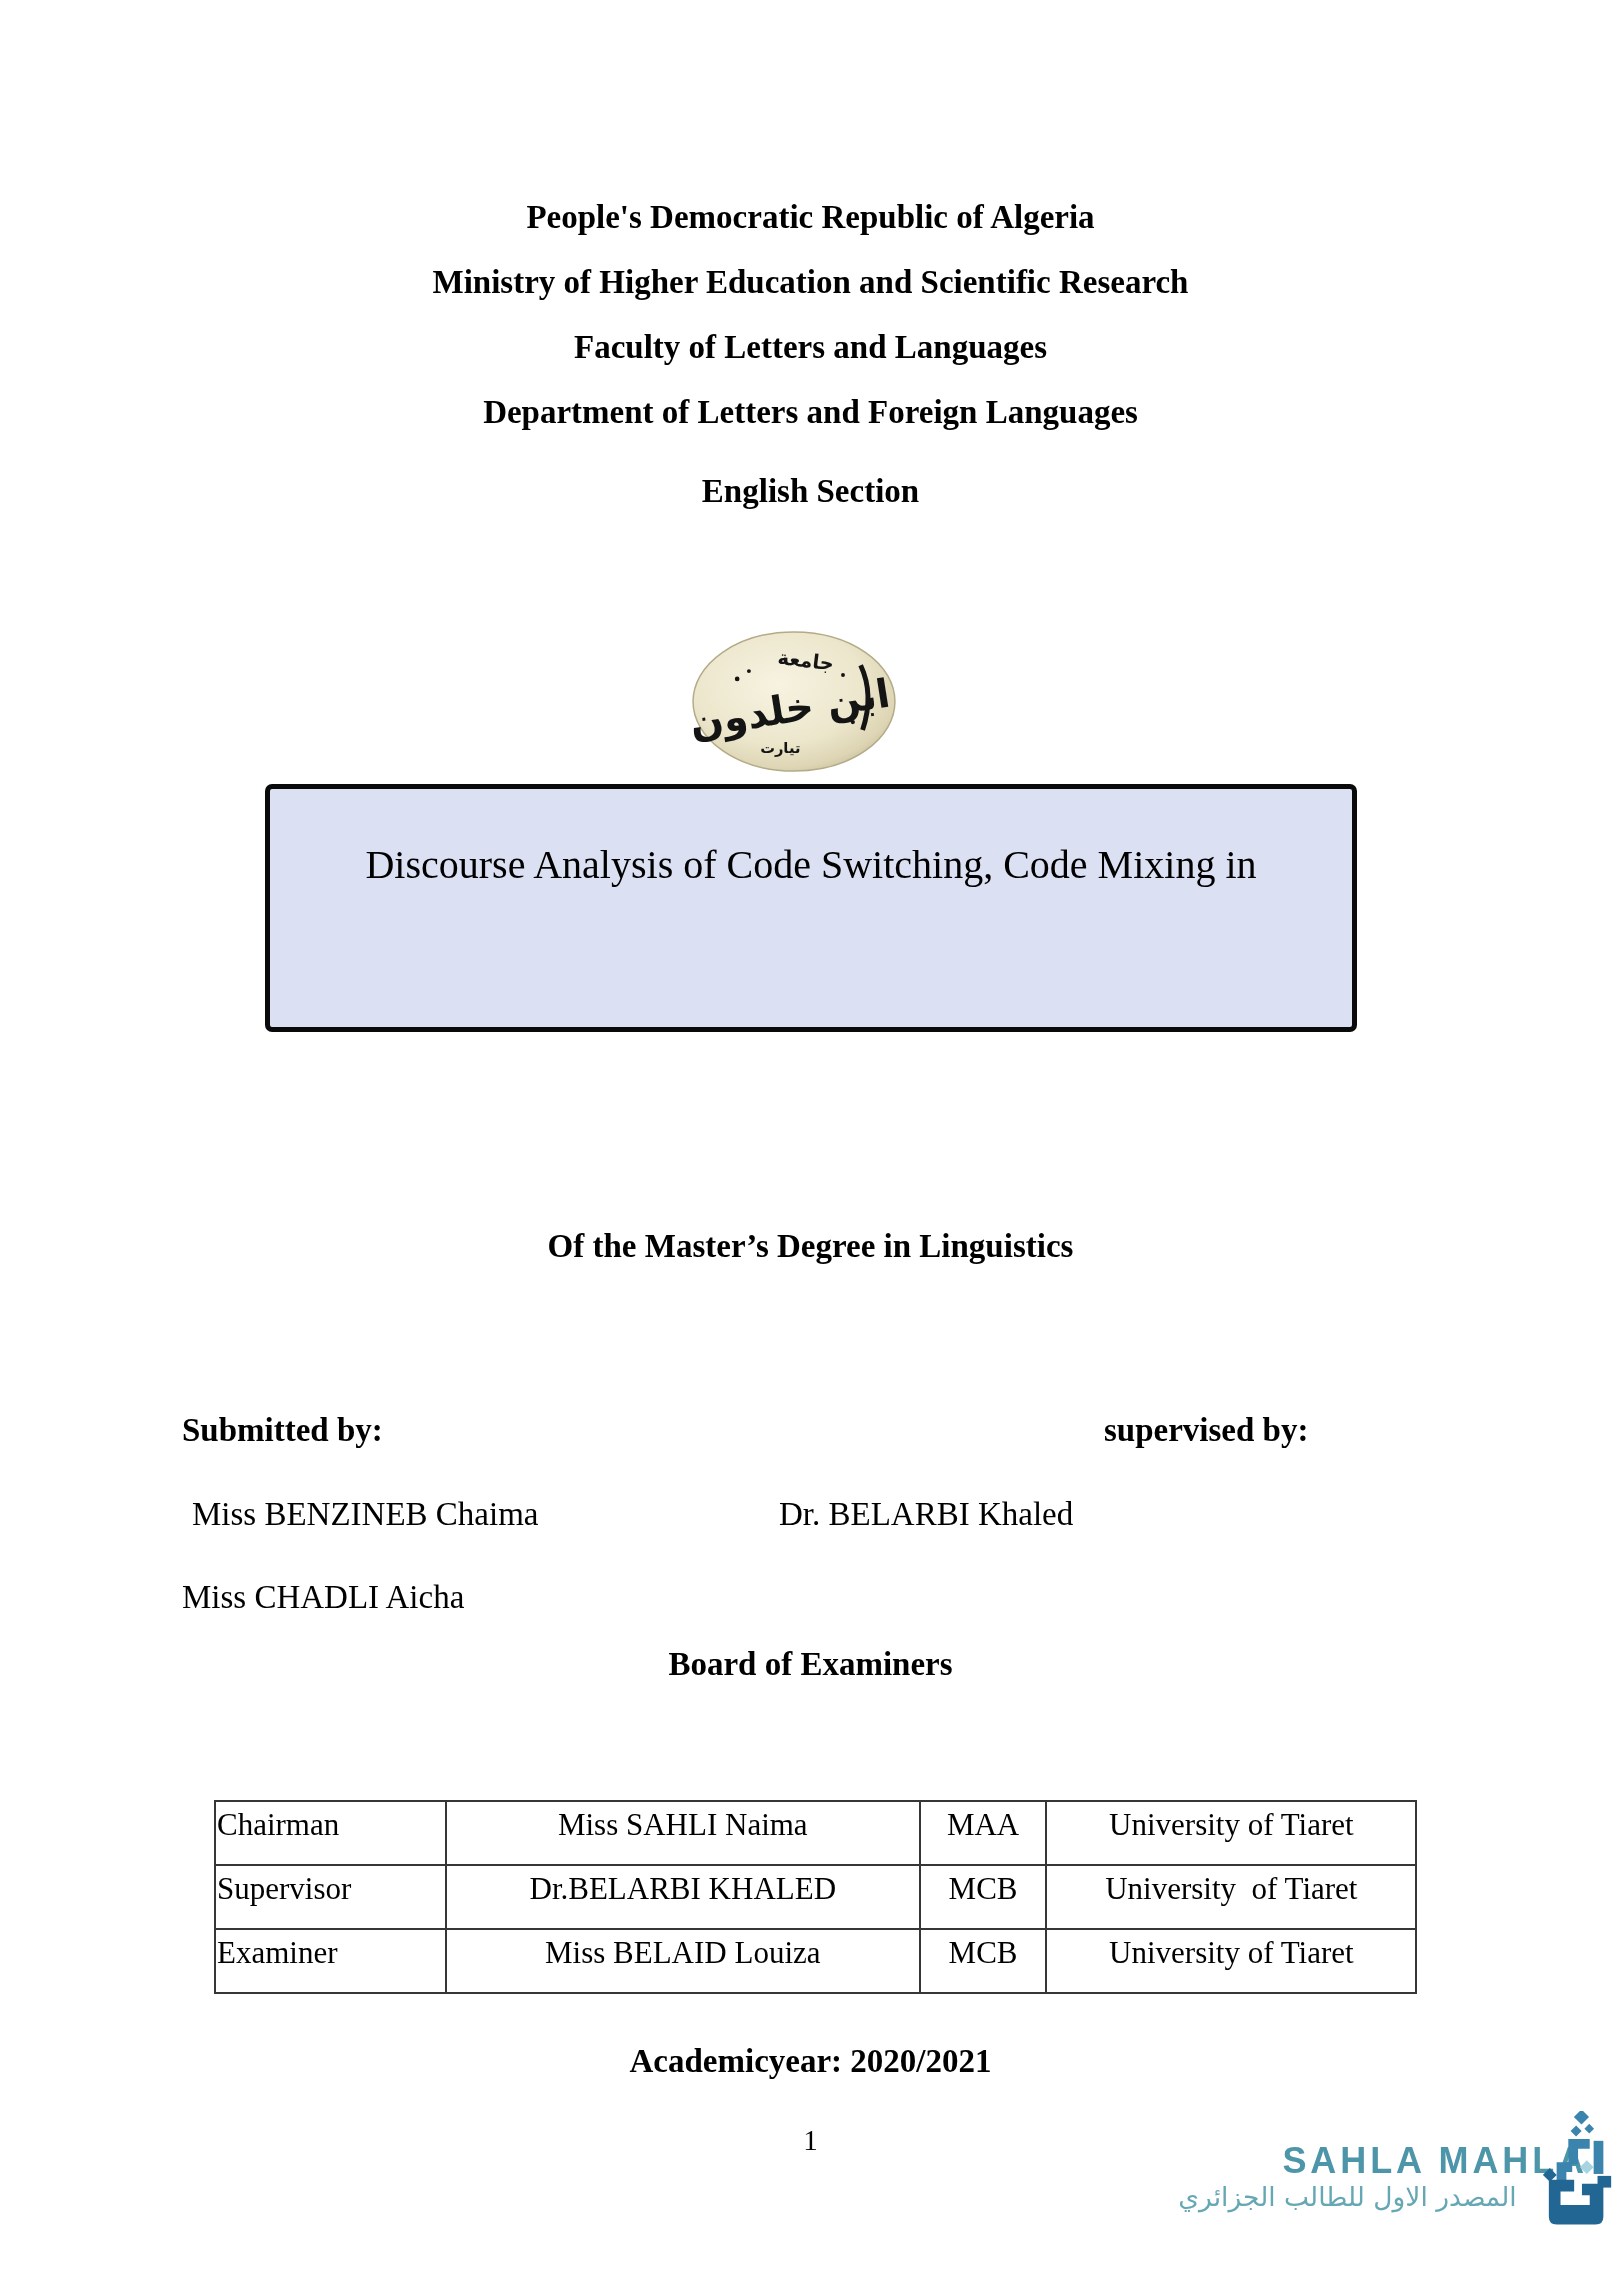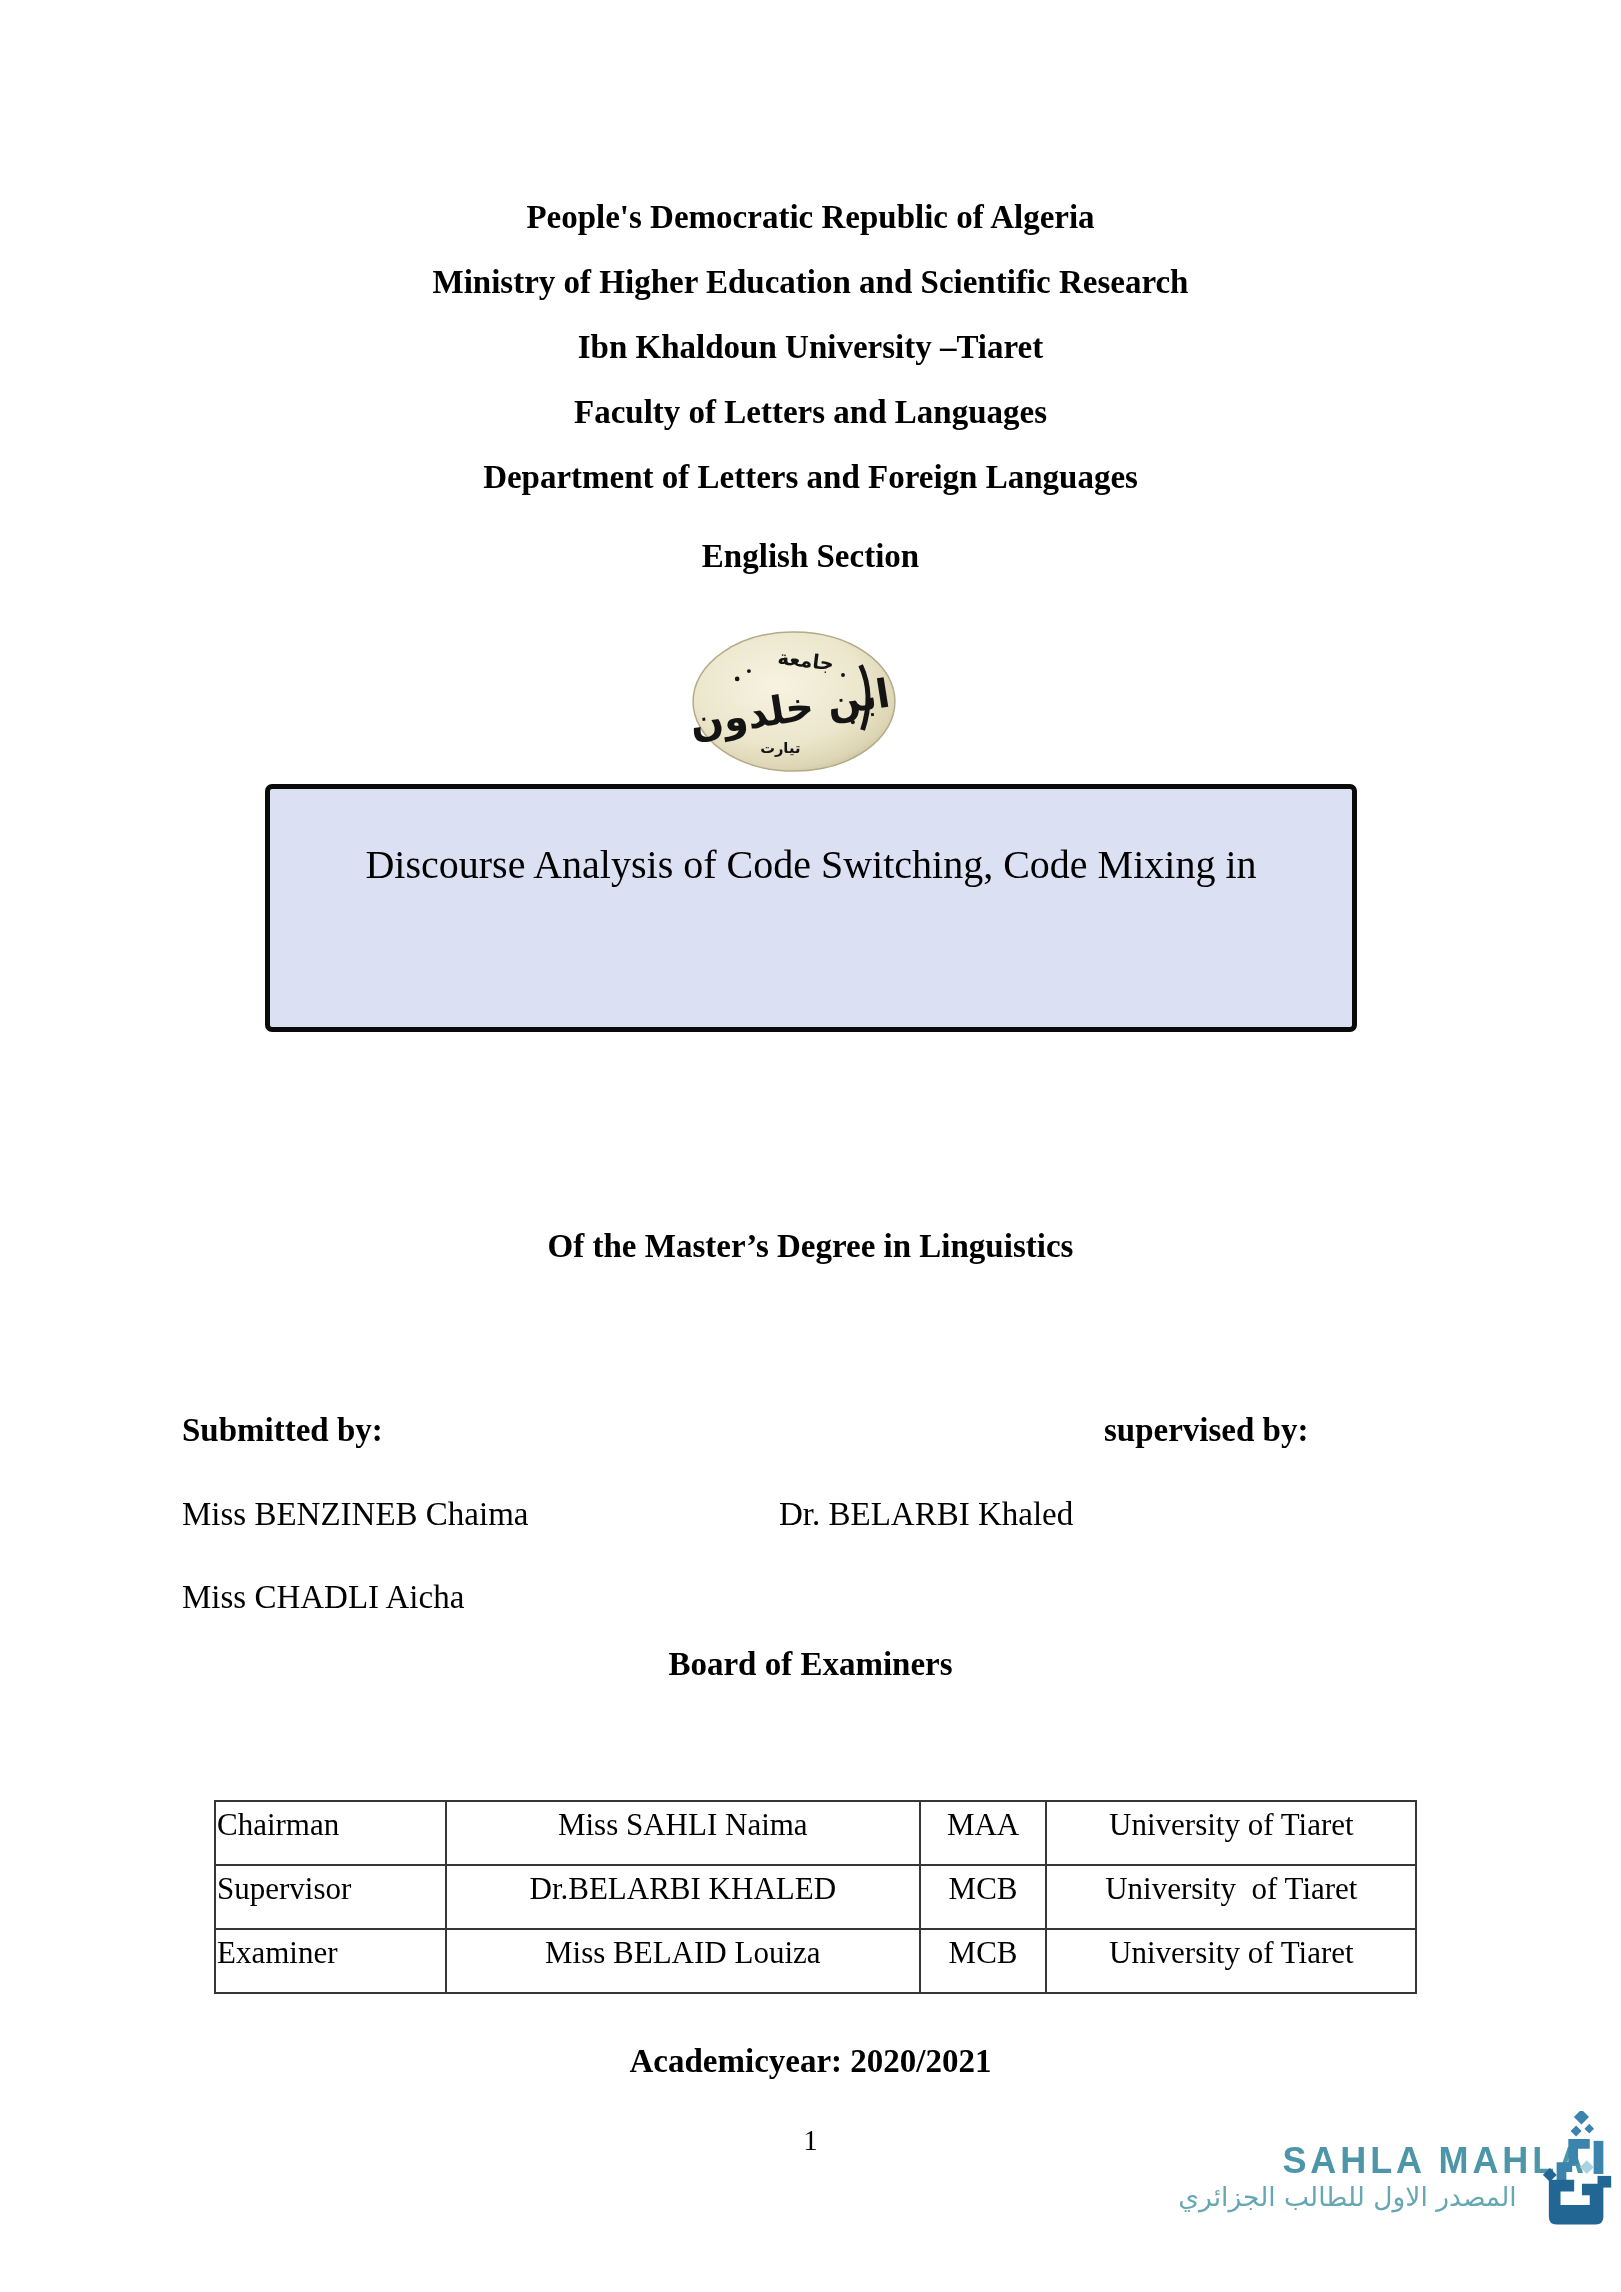--- a/index.html
+++ b/index.html
@@ -94,21 +94,20 @@
   .wm-icon{position:absolute;left:416px;top:5.9px;width:74px;height:122px;}
 </style>
 </head>
 <body>
 
 <div class="page">
 
   <div class="header">
     <div class="h-line">People's Democratic Republic of Algeria</div>
     <div class="h-line">Ministry of Higher Education and Scientific Research</div>
-    <div class="h-line">Ibn Khaldoun University –Tiaret</div>
     <div class="h-line">Faculty of Letters and Languages</div>
     <div class="h-line">Department of Letters and Foreign Languages</div>
     <div class="h-line section-gap">English Section</div>
   </div>
 
   <svg class="seal" viewBox="0 0 220 150" aria-hidden="true">
     <defs>
       <radialGradient id="sg" cx="42%" cy="38%" r="68%">
         <stop offset="0%" stop-color="#f7f3e1"></stop>
         <stop offset="62%" stop-color="#ece6cc"></stop>
@@ -133,21 +132,21 @@
     <div class="t-line">Discourse Analysis of Code Switching, Code Mixing in</div>
   </div>
 
   <div class="subm">
     <div class="s-line">Of the Master’s Degree in Linguistics</div>
   </div>
 
   <div class="abs bold" style="left:182px;top:1411px;">Submitted by:</div>
   <div class="abs bold" style="left:1104px;top:1411px;text-align:center;">supervised by:</div>
 
-  <div class="abs" style="left:182px;top:1495px;text-align:center;">Miss BENZINEB Chaima</div>
+  <div class="abs" style="left:192px;top:1495px;text-align:center;">Miss BENZINEB Chaima</div>
   <div class="abs" style="left:779px;top:1495px;">Dr. BELARBI Khaled</div>
   <div class="abs" style="left:182px;top:1578px;">Miss CHADLI Aicha</div>
 
   <div class="board-heading">Board of Examiners</div>
 
   <table class="bt">
     <tbody>
       <tr>
         <td class="c-role">Chairman</td>
         <td class="c-name">Miss SAHLI Naima</td>

